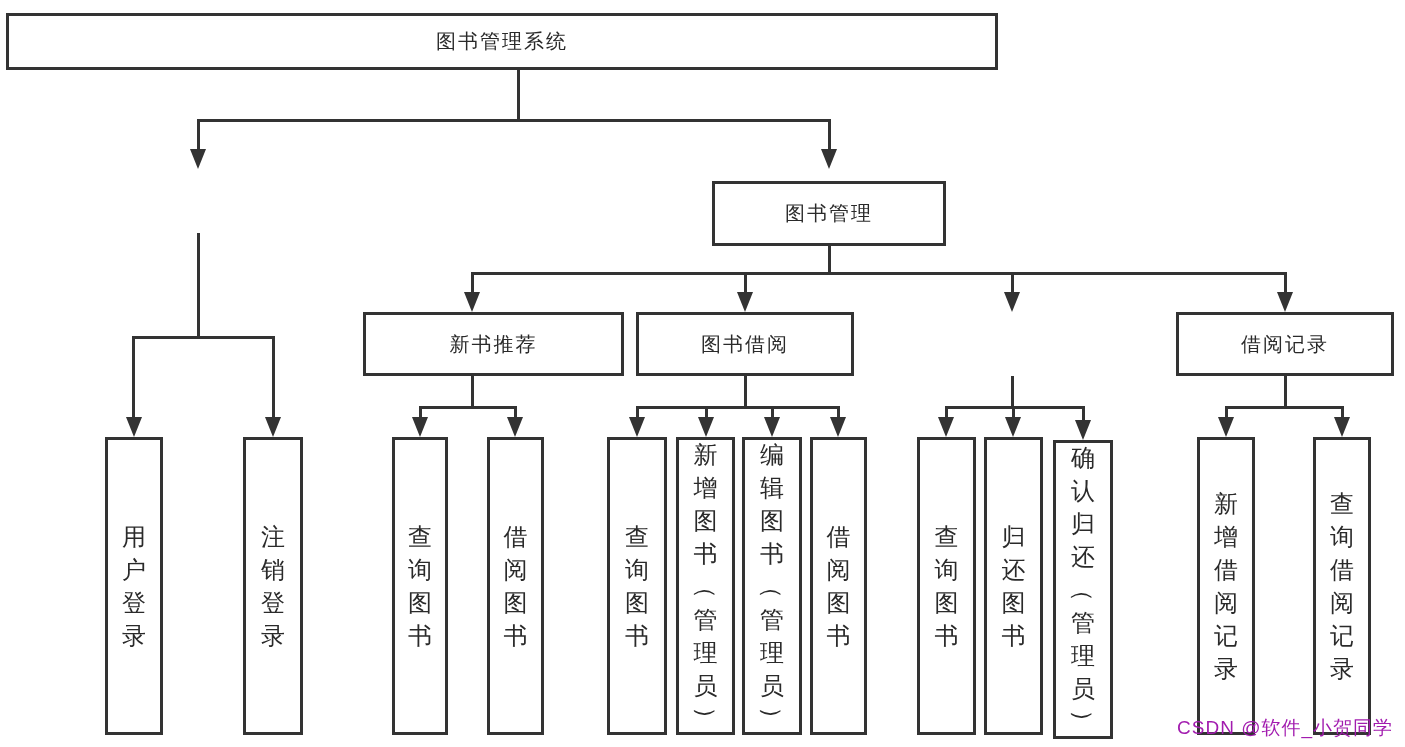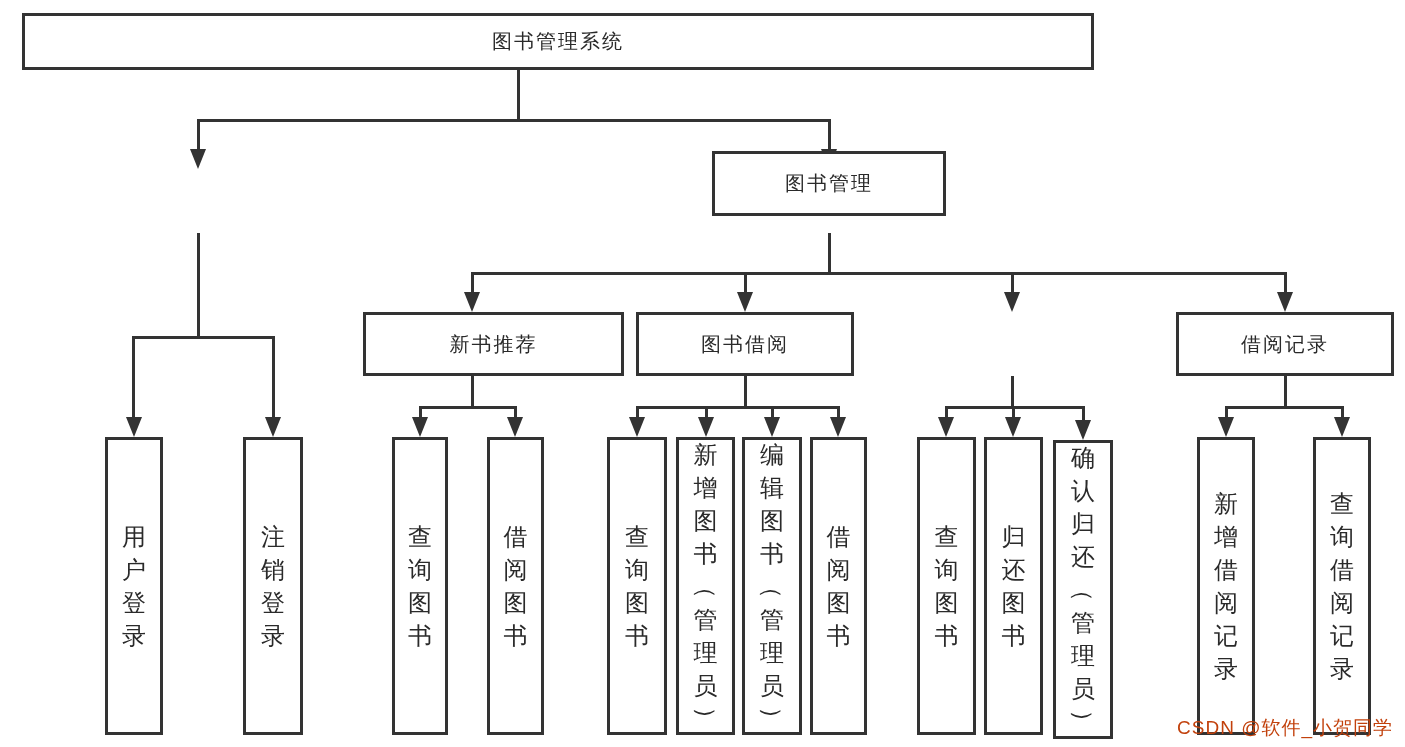--- a/index.html
+++ b/index.html
@@ -36,21 +36,21 @@
     border-left: 8px solid transparent;
     border-right: 8px solid transparent;
     border-top: 20px solid #333333;
     z-index: 1;
   }
   .watermark {
     position: absolute;
     right: 12px;
     bottom: 6px;
     font-size: 19px;
-    color: #c2410c;
+    color: #a21caf;
     letter-spacing: 1px;
     z-index: 5;
     white-space: nowrap;
   }
 </style>
 </head>
 <body>
 
 <div class="canvas">
 
@@ -106,26 +106,26 @@
   <div class="vl" style="left:1082px;top:406px;height:16px"></div>
   <div class="ar" style="left:1075px;top:420px"></div>
 
   <div class="vl" style="left:1284px;top:376px;height:30px"></div>
   <div class="hl" style="left:1225px;top:406px;width:118px"></div>
   <div class="vl" style="left:1225px;top:406px;height:13px"></div>
   <div class="ar" style="left:1218px;top:417px"></div>
   <div class="vl" style="left:1341px;top:406px;height:13px"></div>
   <div class="ar" style="left:1334px;top:417px"></div>
 
-  <div class="box" style="left:22px;top:13px;width:1072px;height:57px">
+  <div class="box" style="left:6px;top:13px;width:992px;height:57px">
     <span class="hlabel">图书管理系统</span>
   </div>
 
 
-  <div class="box" style="left:712px;top:151px;width:234px;height:65px">
+  <div class="box" style="left:712px;top:181px;width:234px;height:65px">
     <span class="hlabel">图书管理</span>
   </div>
 
   <div class="box" style="left:363px;top:312px;width:261px;height:64px">
     <span class="hlabel">新书推荐</span>
   </div>
 
   <div class="box" style="left:636px;top:312px;width:218px;height:64px">
     <span class="hlabel">图书借阅</span>
   </div>

